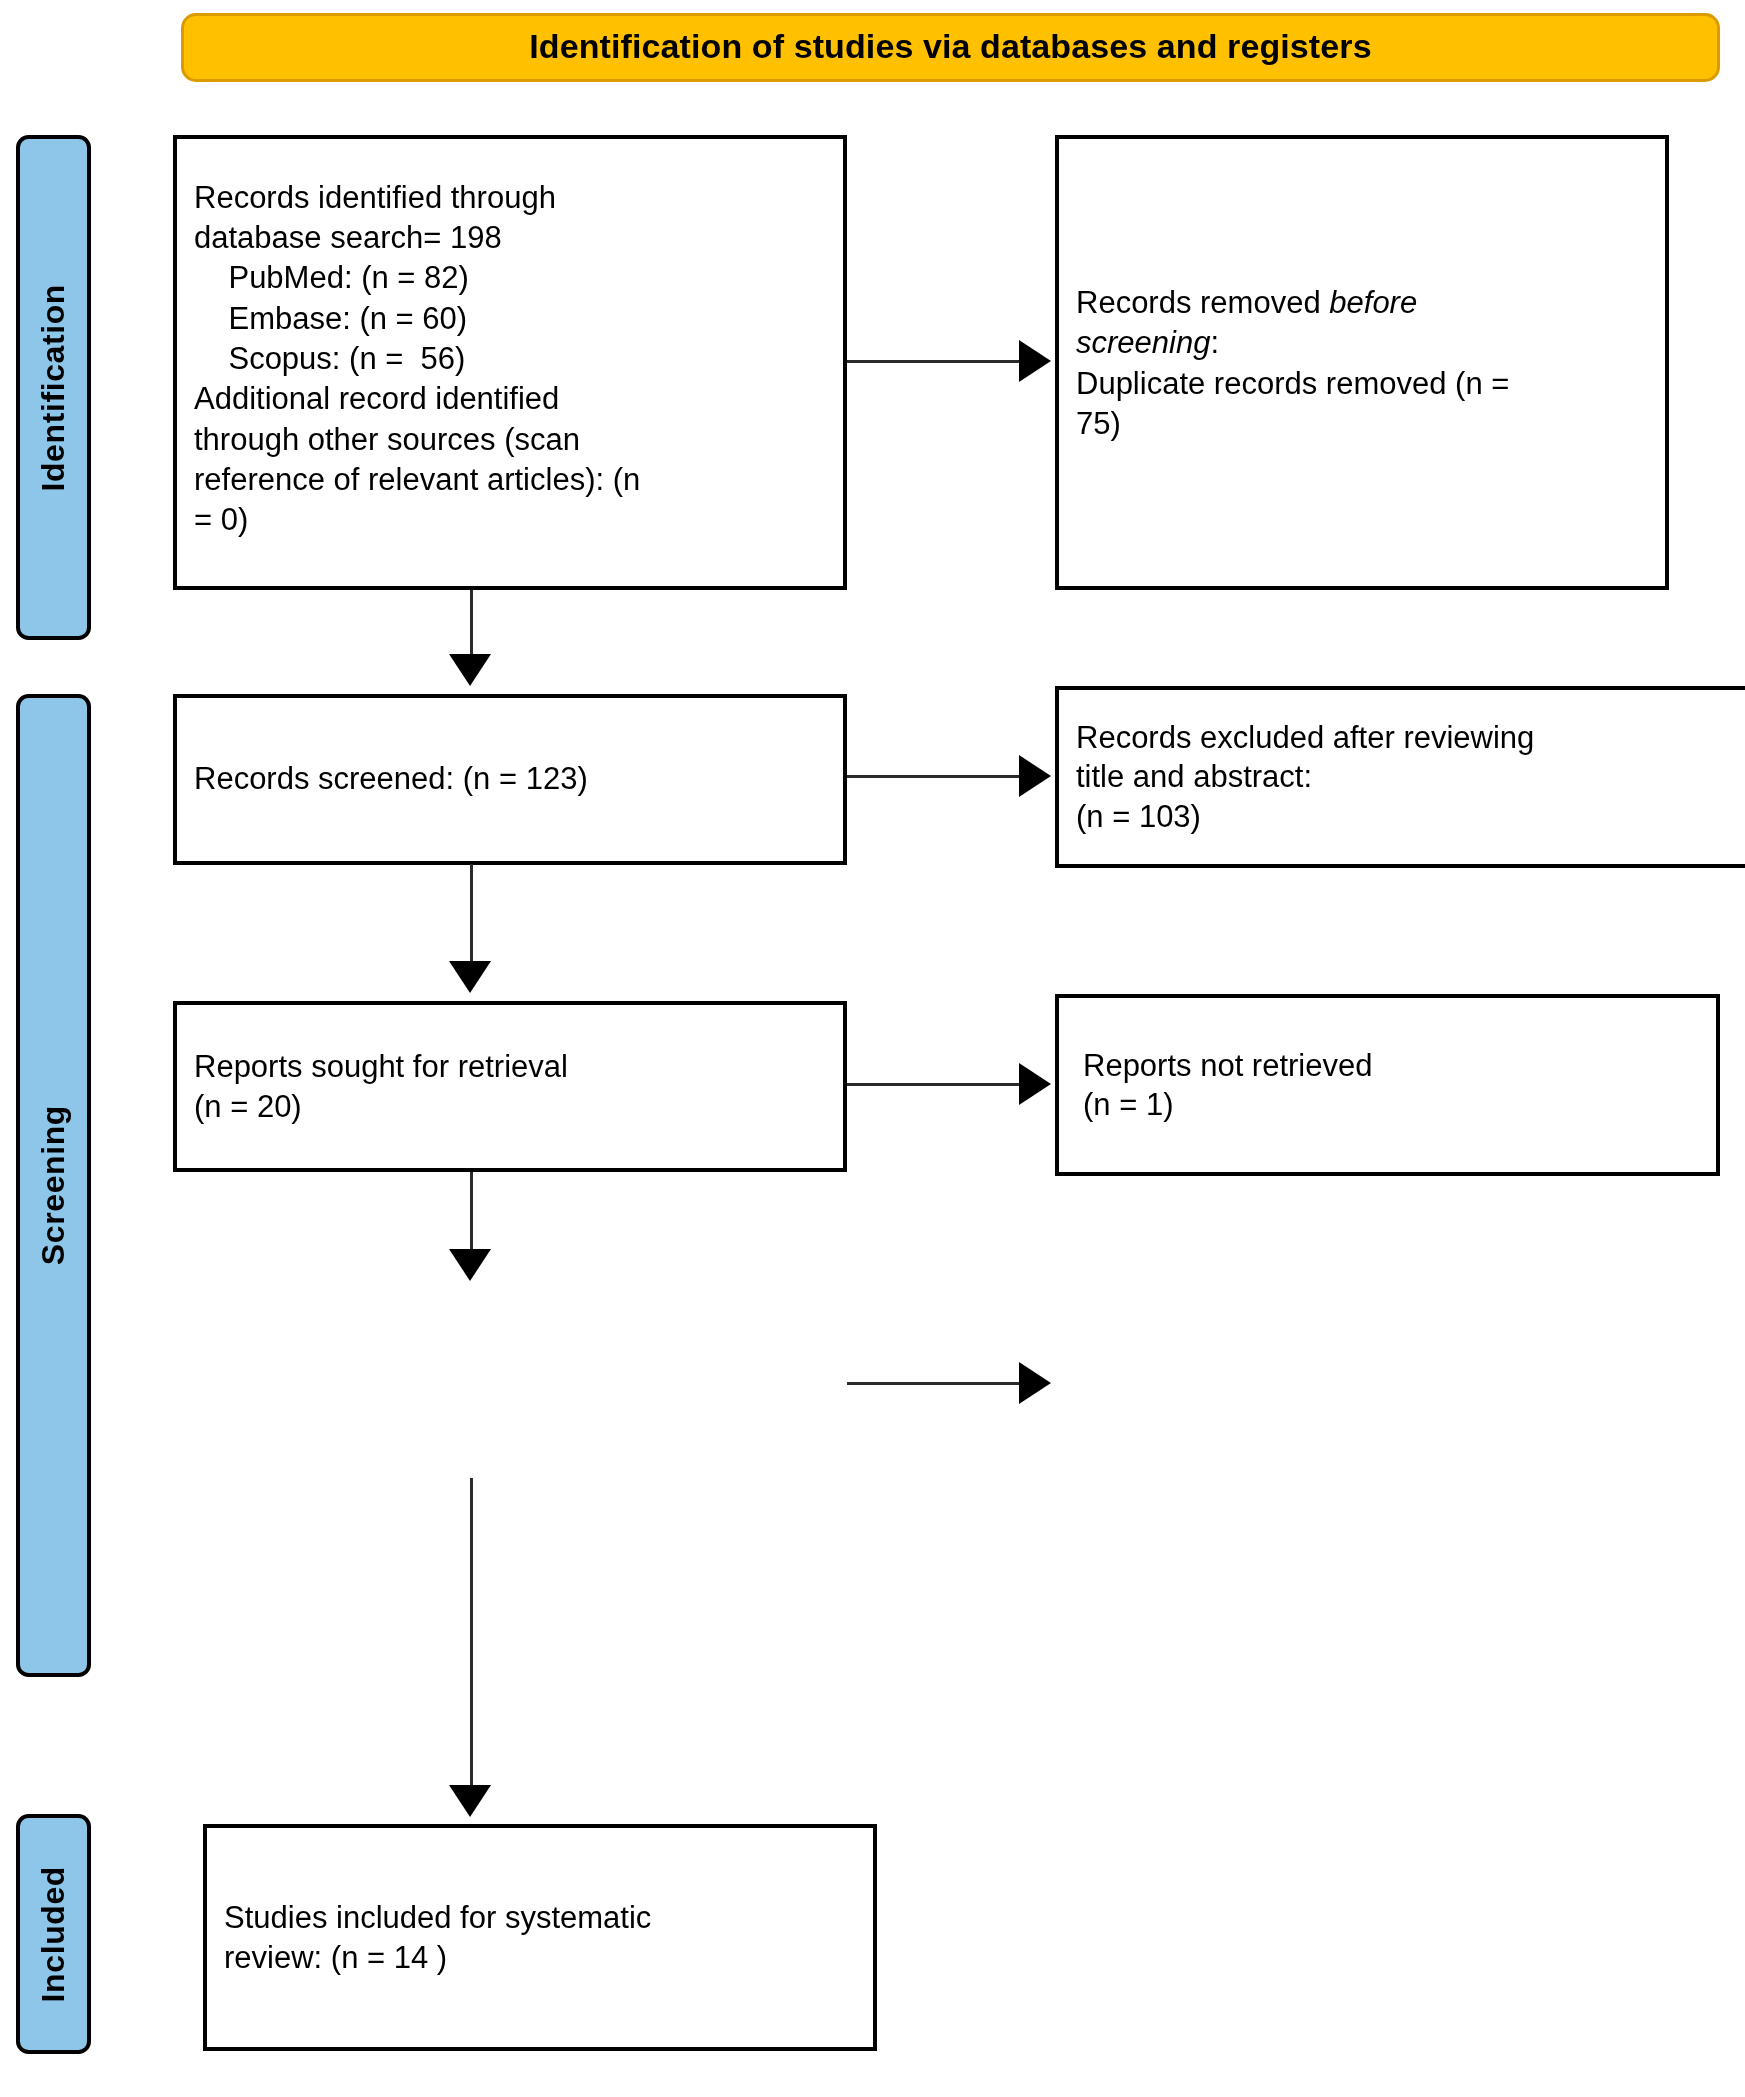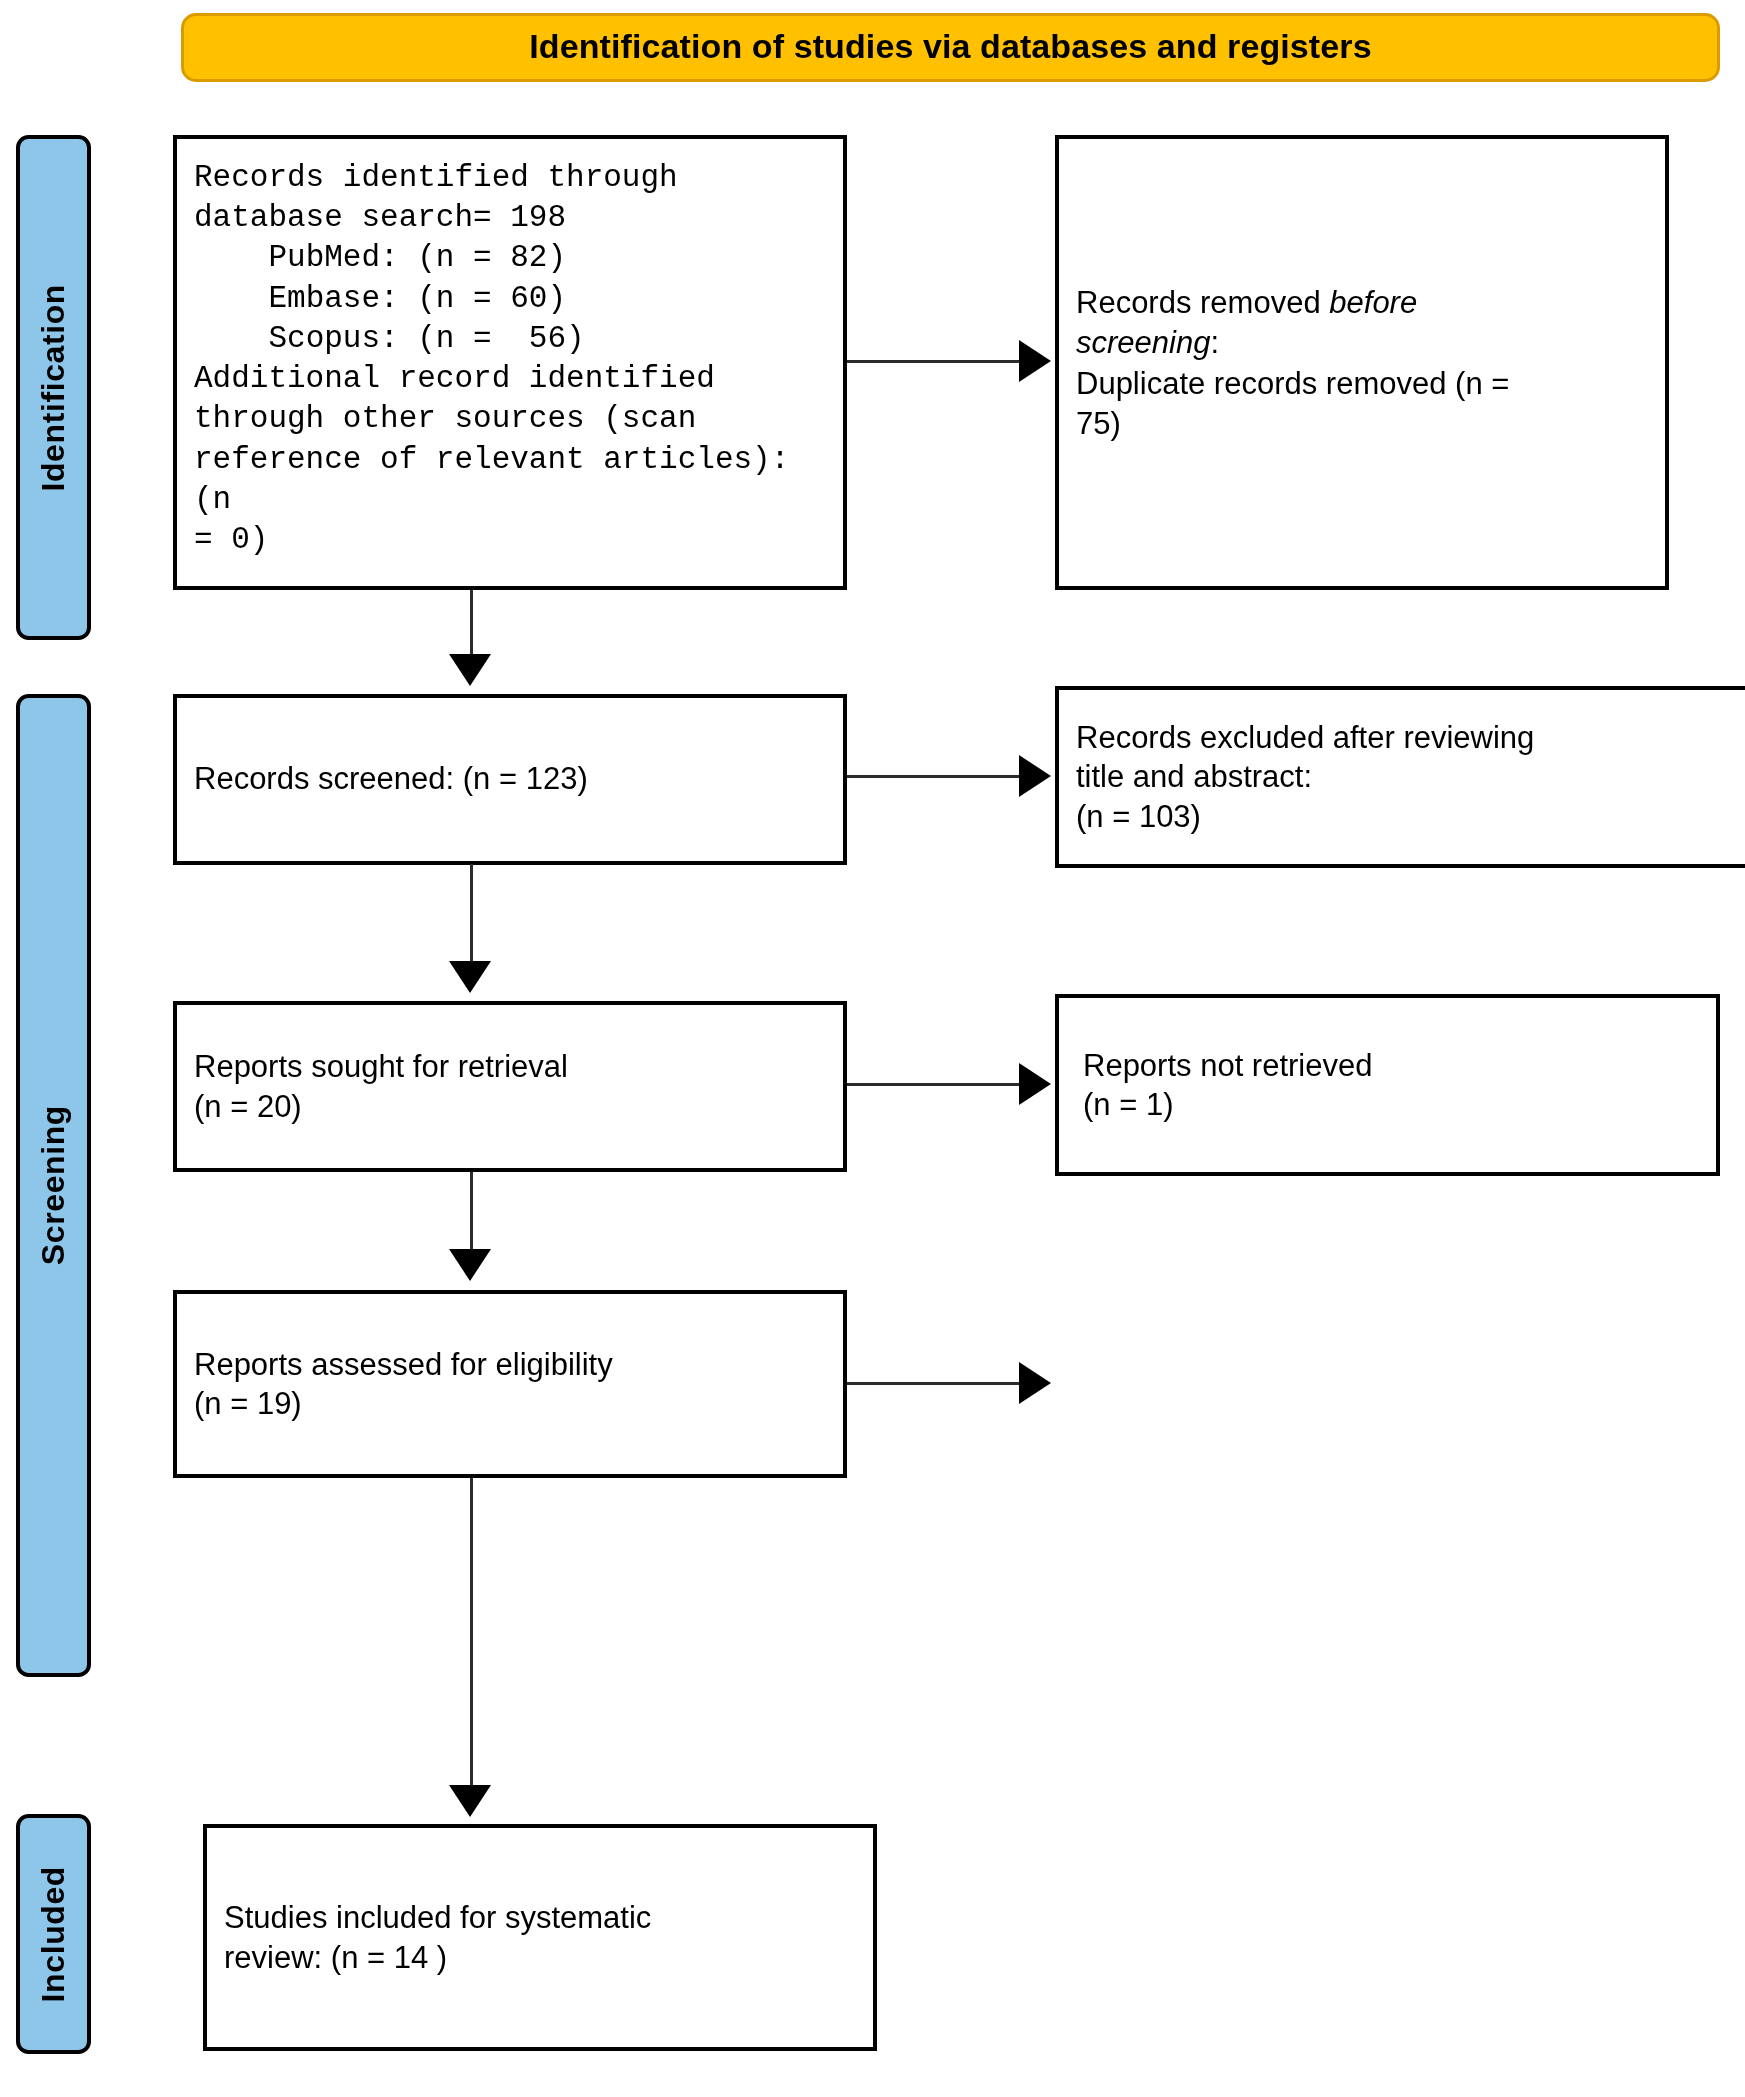--- a/index.html
+++ b/index.html
@@ -81,21 +81,21 @@
   .box-text {
     font-size: 31px;
     line-height: 1.30;
     color: #000000;
     white-space: pre-wrap;
   }
   .box-text.tight { line-height: 1.26; }
   .ital { font-style: italic; }
 
   
-  #box-identified { left: 173px; top: 135px;  width: 674px; height: 455px; font-family: Liberation Mono, monospace; }
+  #box-identified { left: 173px; top: 135px;  width: 674px; height: 455px; }
   #box-screened   { left: 173px; top: 694px; width: 674px; height: 171px; }
   #box-sought     { left: 173px; top: 1001px; width: 674px; height: 171px; }
   #box-assessed   { left: 173px; top: 1290px; width: 674px; height: 188px; }
   #box-included   { left: 173px; top: 1824px; width: 674px; height: 227px; margin-left: 30px; }
 
   
   #box-removed    { left: 1055px; top: 135px;  width: 614px; height: 455px; }
   #box-excl-title { left: 1055px; top: 686px; width: 737px; height: 182px; }
   #box-notretr    { left: 1055px; top: 994px; width: 665px; height: 182px; padding-left: 24px; }
   #box-excl-full  { left: 1055px; top: 1290px; width: 665px; height: 387px; }
@@ -187,23 +187,20 @@
   </div>
 
   <div class="box" id="box-sought">
     <div class="box-text tight"><span>Reports sought for retrieval</span><br><span>(n = 20)</span></div>
   </div>
 
   <div class="box" id="box-notretr">
     <div class="box-text tight"><span>Reports not retrieved</span><br><span>(n = 1)</span></div>
   </div>
 
-  <div class="box" id="box-assessed">
-    <div class="box-text tight"><span>Reports assessed for eligibility</span><br><span>(n = 19)</span></div>
-  </div>
 
 
   <div class="box" id="box-included">
     <div class="box-text tight"><span>Studies included for systematic</span><br><span>review: (n = 14 )</span></div>
   </div>
 
   <div class="vline" id="v1"></div>
   <div class="varrow" id="a1"></div>
   <div class="vline" id="v2"></div>
   <div class="varrow" id="a2"></div>

